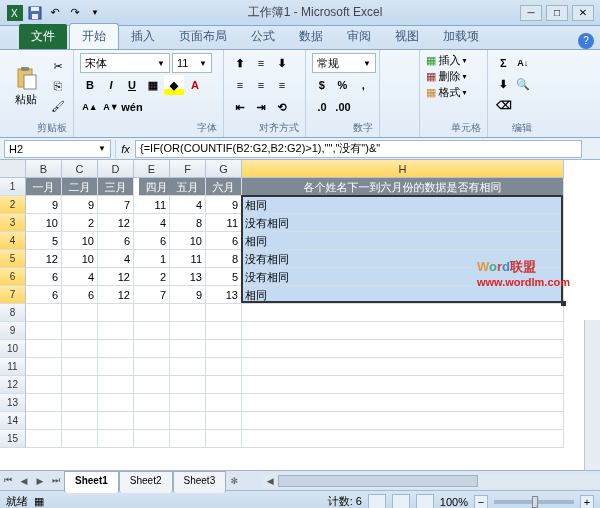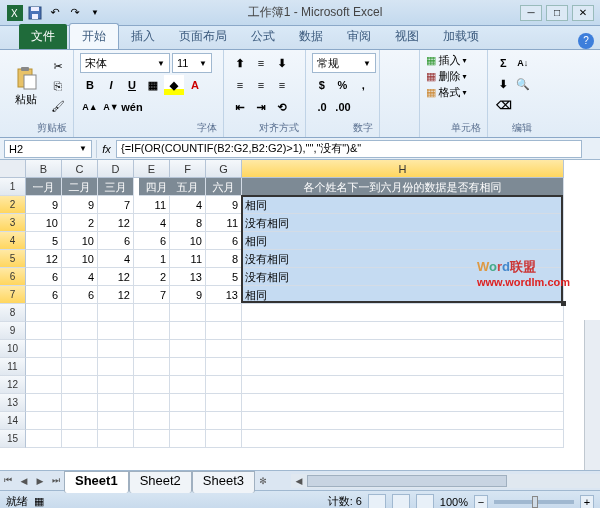--- a/index.html
+++ b/index.html
@@ -31,21 +31,21 @@
 .big-btn span { font-size:11px; }
 .mini-col { display:flex; flex-direction:column; gap:2px; justify-content:center; }
 .mini-btn { width:18px; height:18px; display:flex; align-items:center; justify-content:center; cursor:pointer; font-size:11px; }
 .combo { height:20px; background:#fff; border:1px solid #a0b8d0; display:flex; align-items:center; padding:0 4px; font-size:11px; }
 .combo .arr { margin-left:auto; font-size:8px; }
 .row-tools { display:flex; gap:1px; }
 .ic { width:20px; height:20px; display:flex; align-items:center; justify-content:center; cursor:pointer; font-weight:bold; }
 
 
 .fbar { height:22px; background:#e8f0f8; border-bottom:1px solid #a0b8d0; display:flex; align-items:center; }
-.name-bx { width:88px; height:18px; background:#fff; border:1px solid #a0b8d0; margin:0 4px; padding:0 4px; font-size:11px; display:flex; align-items:center; }
+.name-bx { width:107px; height:18px; background:#fff; border:1px solid #a0b8d0; margin:0 4px; padding:0 4px; font-size:11px; display:flex; align-items:center; }
 .name-bx .arr { margin-left:auto; font-size:8px; }
 .fx-btn { width:20px; height:18px; display:flex; align-items:center; justify-content:center; font-style:italic; font-size:11px; border-left:1px solid #c0d0e0; }
 .formula-in { flex:1; height:18px; background:#fff; border:1px solid #a0b8d0; padding:0 4px; font-size:11px; margin-right:18px; display:flex; align-items:center; font-family:Consolas,monospace; }
 
 
 .grid-wrap { position:relative; height:310px; overflow:hidden; }
 .select-all { position:absolute; left:0; top:0; width:26px; height:18px; background:#e8edf3; border-right:1px solid #b5c4d6; border-bottom:1px solid #b5c4d6; }
 .col-hdrs { position:absolute; left:26px; top:0; height:18px; display:flex; }
 .col-h { height:18px; background:linear-gradient(#f5f8fb,#e1e8f0); border-right:1px solid #b5c4d6; border-bottom:1px solid #b5c4d6; text-align:center; font-size:11px; line-height:18px; color:#333; }
 .col-h.sel { background:linear-gradient(#ffe9a5,#ffd65f); }
@@ -57,21 +57,21 @@
 .cell.num { text-align:right; }
 .cell.hdr { background:#7d8a95; color:#fff; text-align:center; }
 .cell.selrng { background:#c5dbf2; }
 .active-cell { position:absolute; border:2px solid #333; pointer-events:none; }
 .fill-handle { position:absolute; width:5px; height:5px; background:#333; }
 .vscroll { position:absolute; right:0; top:160px; width:16px; bottom:0; background:#e8edf3; border-left:1px solid #c0c8d0; }
 
 
 .sheet-bar { height:20px; background:#dbe6f2; display:flex; align-items:center; border-top:1px solid #a0b8d0; }
 .nav-btn { width:16px; height:18px; display:flex; align-items:center; justify-content:center; font-size:9px; color:#555; cursor:pointer; }
-.sheet-tab { height:22px; padding:0 10px; background:#f0f4f8; border:1px solid #a0b0c0; border-bottom:none; font-size:13px; line-height:17px; margin-top:2px; cursor:pointer; border-radius:0 0 3px 3px; }
+.sheet-tab { height:22px; padding:0 10px; background:#f0f4f8; border:1px solid #a0b0c0; border-bottom:none; font-size:10px; line-height:17px; margin-top:2px; cursor:pointer; border-radius:0 0 3px 3px; }
 .sheet-tab.act { background:#fff; font-weight:bold; }
 .hscroll-track { flex:1; margin-left:20px; height:14px; background:#e0e8f0; display:flex; align-items:center; }
 .hthumb { width:200px; height:12px; background:#c8d4e2; border:1px solid #a0b0c0; }
 
 
 .status { height:22px; background:linear-gradient(#d8e6f3,#c5d8eb); display:flex; align-items:center; padding:0 6px; font-size:11px; border-top:1px solid #a0b8d0; }
 .status-r { margin-left:auto; display:flex; align-items:center; gap:6px; }
 .view-btn { width:18px; height:16px; background:#e8f0f8; border:1px solid #a0b8d0; cursor:pointer; }
 .zoom-sl { width:80px; height:4px; background:#a0b8d0; position:relative; }
 .zoom-th { position:absolute; left:38px; top:-4px; width:6px; height:12px; background:#d0dce8; border:1px solid #888; }

